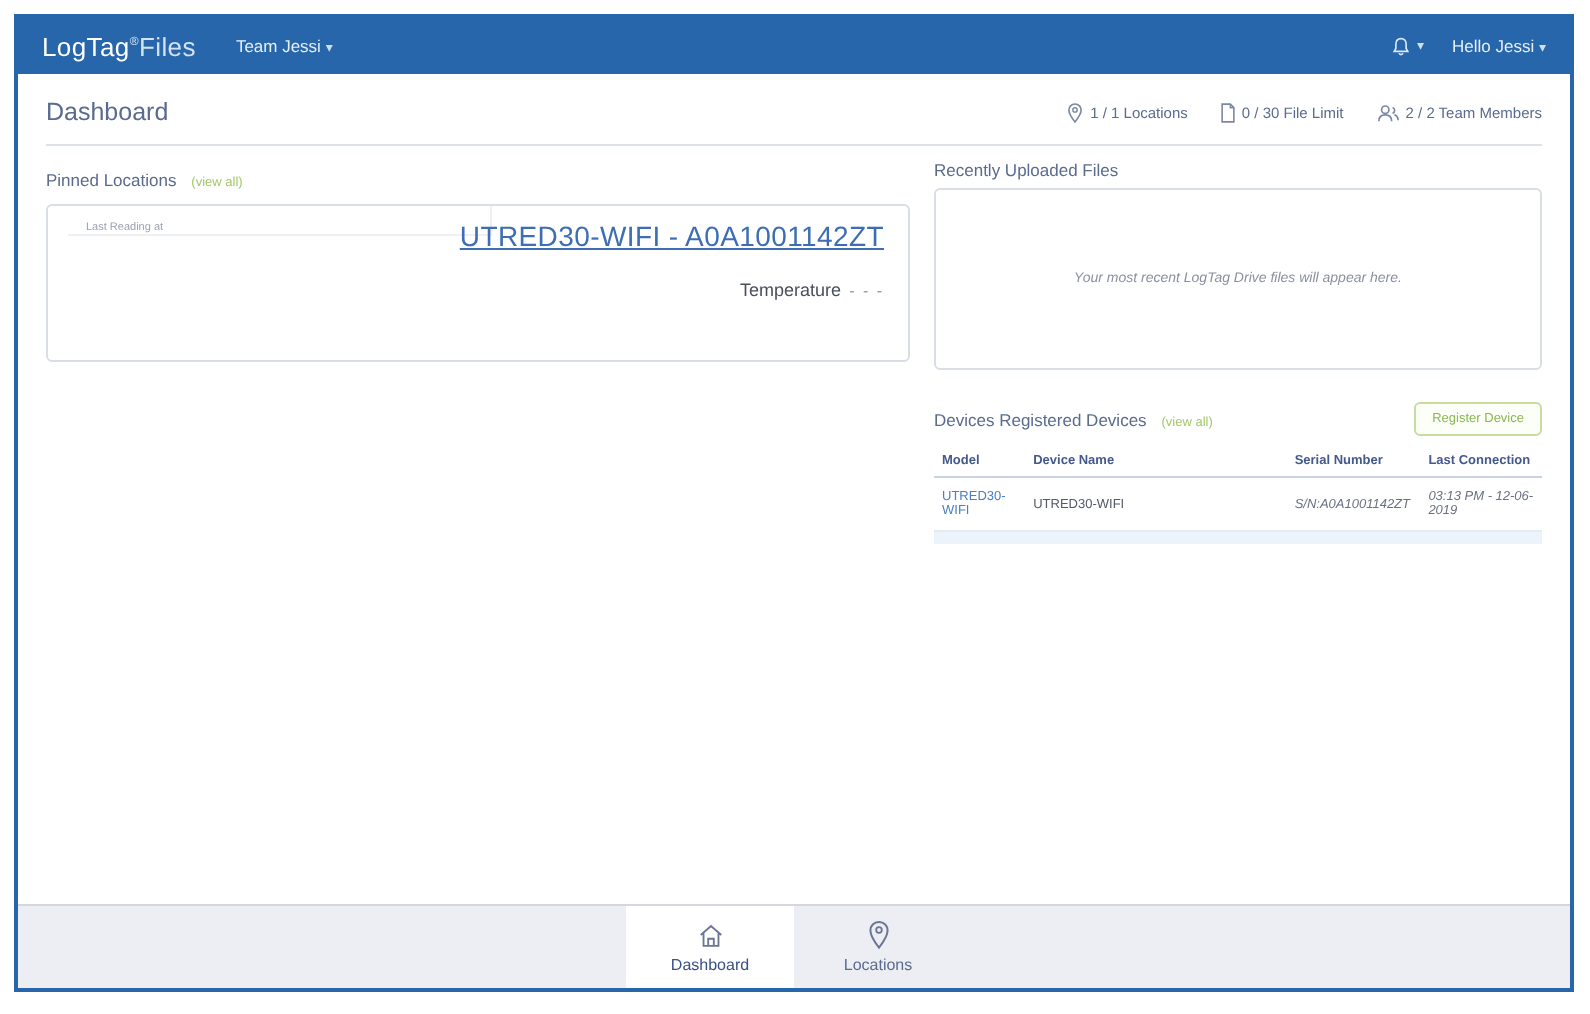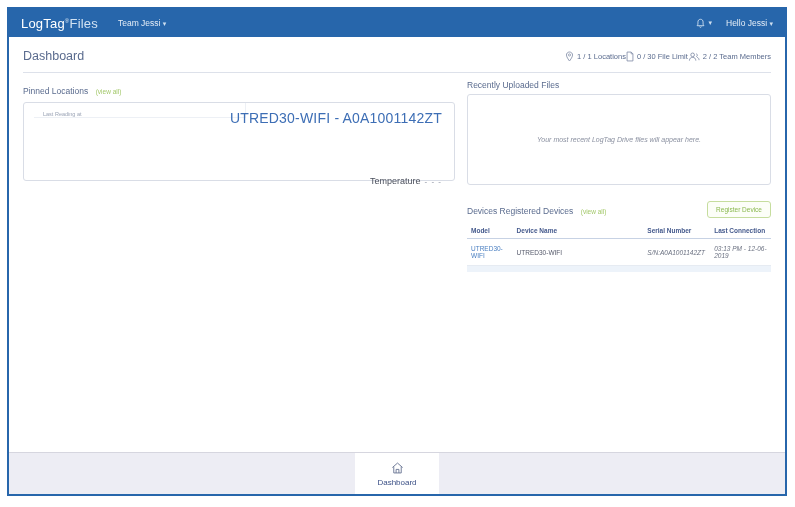--- a/index.html
+++ b/index.html
@@ -15,35 +15,35 @@
   .logo .reg { font-size:6px; vertical-align:super; color:#dce9f6; }
   .logo .light { font-weight:400; color:#d2e2f2; }
   .nav-team { margin-left:20px; font-size:8.5px; color:#e6eef7; cursor:default; }
   .nav-right { margin-left:auto; display:flex; align-items:center; gap:14px; font-size:8.5px; color:#e6eef7; }
   .caret { font-size:7px; color:#cfdff0; }
   .bell-wrap { display:flex; align-items:center; gap:2px; }
   
   .content { flex:1 1 auto; padding:8px 14px 0 14px; background:#fff; }
   .page-header { display:flex; align-items:flex-end; justify-content:space-between; border-bottom:1px solid #dde1ea; padding:4px 0 9px 0; }
   .page-title { font-size:12.5px; color:#5a6b8e; }
-  .stats { display:flex; align-items:flex-end; font-size:7.5px; color:#5a6b8e; padding-bottom:1px; }
+  .stats { display:flex; align-items:flex-end; gap:16px; font-size:7.5px; color:#5a6b8e; padding-bottom:1px; }
   .stat { display:flex; align-items:center; gap:3px; }
   .stat svg { display:block; }
   .columns { display:flex; gap:12px; margin-top:7px; }
   .col-left { flex:0 0 432px; }
   .col-right { flex:1 1 auto; }
   .section-head { display:flex; align-items:center; justify-content:space-between; }
   .section-label { font-size:8.5px; color:#5a6b8e; }
   .view-all { font-size:6.5px; color:#a3c86a; margin-left:3px; cursor:pointer; }
   
   .pinned-card { margin-top:4px; position:relative; border:1px solid #d9dde6; border-radius:3px; height:79px; background:#fff; }
   .card-tab { position:absolute; left:10px; top:0; width:212px; height:15px; border-right:1px solid #edf0f5; border-bottom:1px solid #edf0f5; }
   .last-reading { position:absolute; left:19px; top:8px; font-size:5.5px; color:#9aa3b5; }
-  .device-title { position:absolute; right:12px; top:7px; font-size:14px; color:#3d6eb5; letter-spacing:.2px; }
-  .metric { position:absolute; right:12px; top:37px; font-size:9px; color:#4a4f5c;margin-top:36px; }
+  .device-title { position:absolute; right:12px; top:7px; font-size:14px; color:#3d6eb5; letter-spacing:.2px;text-decoration:underline; }
+  .metric { position:absolute; right:12px; top:37px; font-size:9px; color:#4a4f5c; }
   .metric .dots { color:#8a90a0; margin-left:4px; letter-spacing:1px; font-size:8px; }
   .card-footer { position:absolute; left:0; right:0; bottom:0; height:25px; border-top:1px solid #d9dde6; display:flex; align-items:center; padding:0 6px 0 10px; }
   .waiting { display:flex; align-items:center; gap:4px; color:#5b9bd5; font-size:9.5px; }
   .info-circle { width:9px; height:9px; border:1px solid #7fb2e0; border-radius:50%; color:#7fb2e0; font-size:6px; line-height:7px; text-align:center; font-style:italic; flex:0 0 auto; }
   .inspect-btn { margin-left:auto; background:#6593cc; color:#fff; border:none; font-size:6px; letter-spacing:.4px; padding:5px 11px; border-radius:2px; cursor:pointer; font-family:"Liberation Sans", sans-serif; }
   
   .files-card { margin-top:4px; border:1px solid #d9dde6; border-radius:3px; height:91px; display:flex; align-items:center; justify-content:center; background:#fff; }
   .empty-msg { font-size:7px; font-style:italic; color:#8a90a0; }
   
   .devices-section { margin-top:15px; }
@@ -186,15 +186,22 @@
   </div>
 
   <div class="bottom-nav">
     <div class="nav-tab active">
       <svg width="15" height="14" viewBox="0 0 16 15">
         <path d="M2.5 7 L8 2.2 L13.5 7 M4 6 L4 12.8 L12 12.8 L12 6" fill="none" stroke="#6b7694" stroke-width="1"></path>
         <path d="M6.5 12.8 L6.5 9 L9.5 9 L9.5 12.8" fill="none" stroke="#6b7694" stroke-width="1"></path>
       </svg>
       <span>Dashboard</span>
     </div>
+    <div class="nav-tab">
+      <svg width="13" height="15" viewBox="0 0 13 15">
+        <path d="M6.5 1 C3.9 1 2.2 3 2.2 5.2 C2.2 8.2 6.5 13.8 6.5 13.8 C6.5 13.8 10.8 8.2 10.8 5.2 C10.8 3 9.1 1 6.5 1 Z" fill="none" stroke="#6b7694" stroke-width="1"></path>
+        <circle cx="6.5" cy="5" r="1.4" fill="none" stroke="#6b7694" stroke-width="0.9"></circle>
+      </svg>
+      <span>Locations</span>
+    </div>
   </div>
 
 </div>
 
 </body></html>

